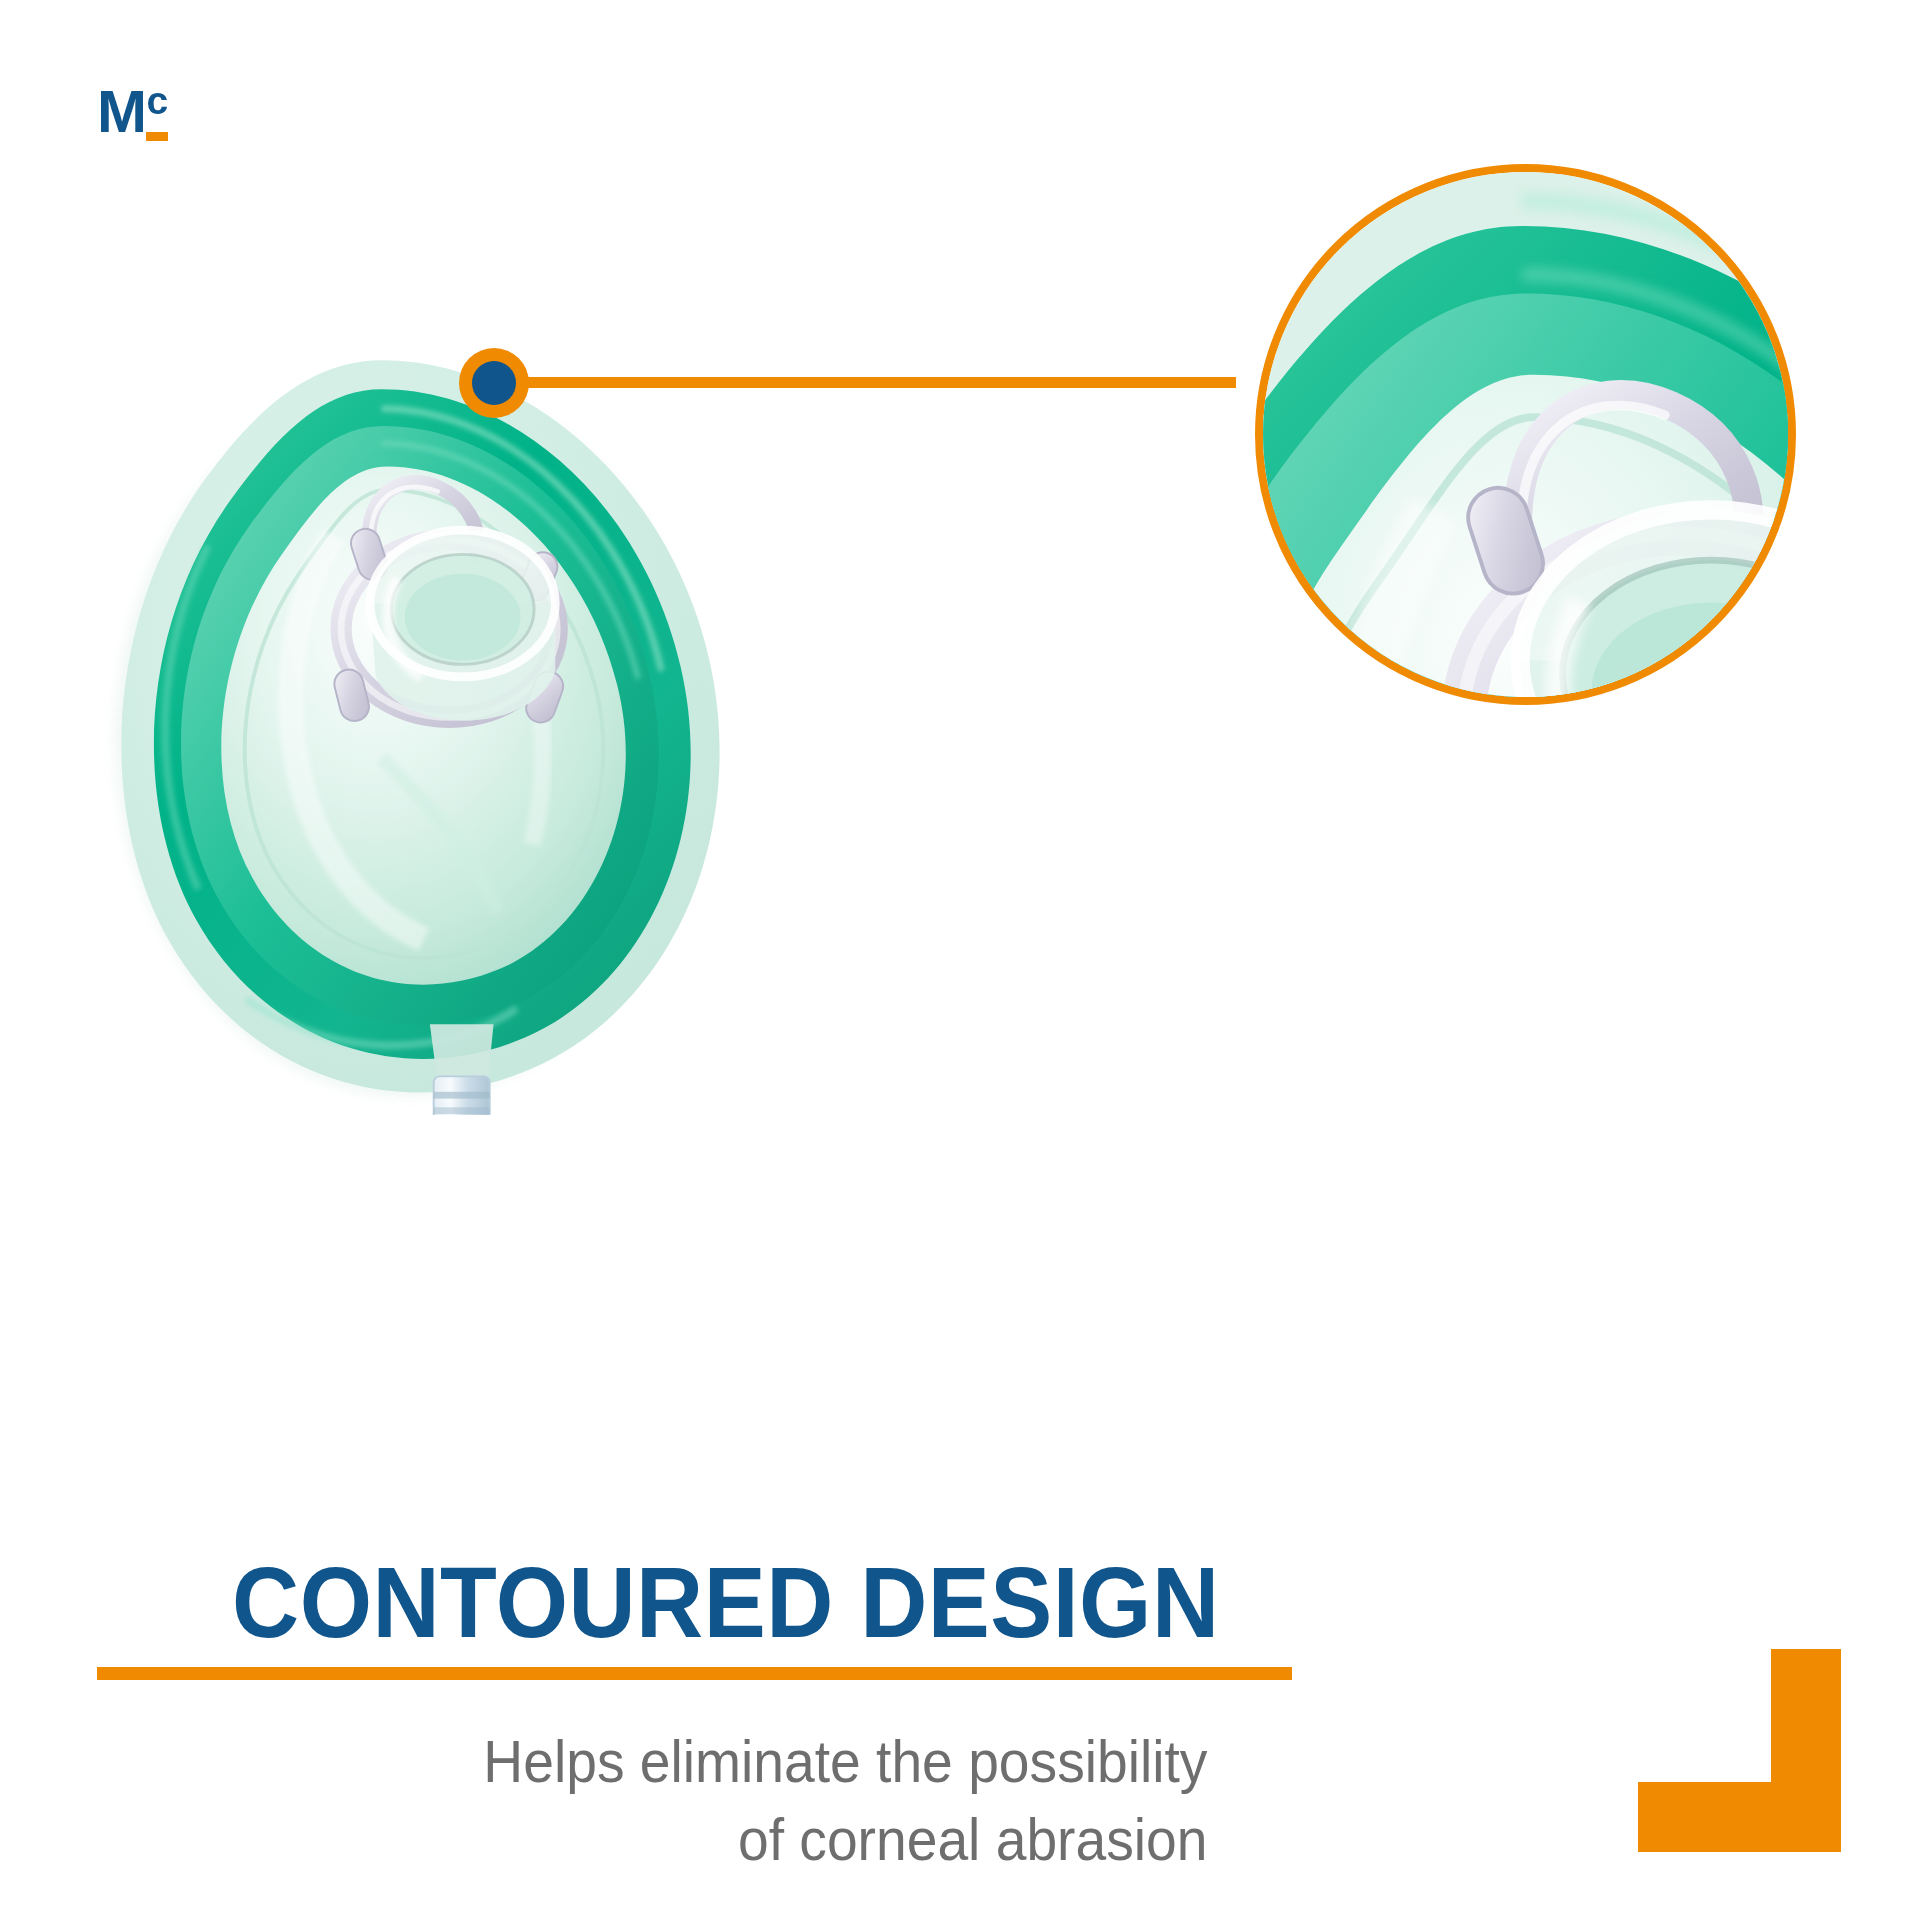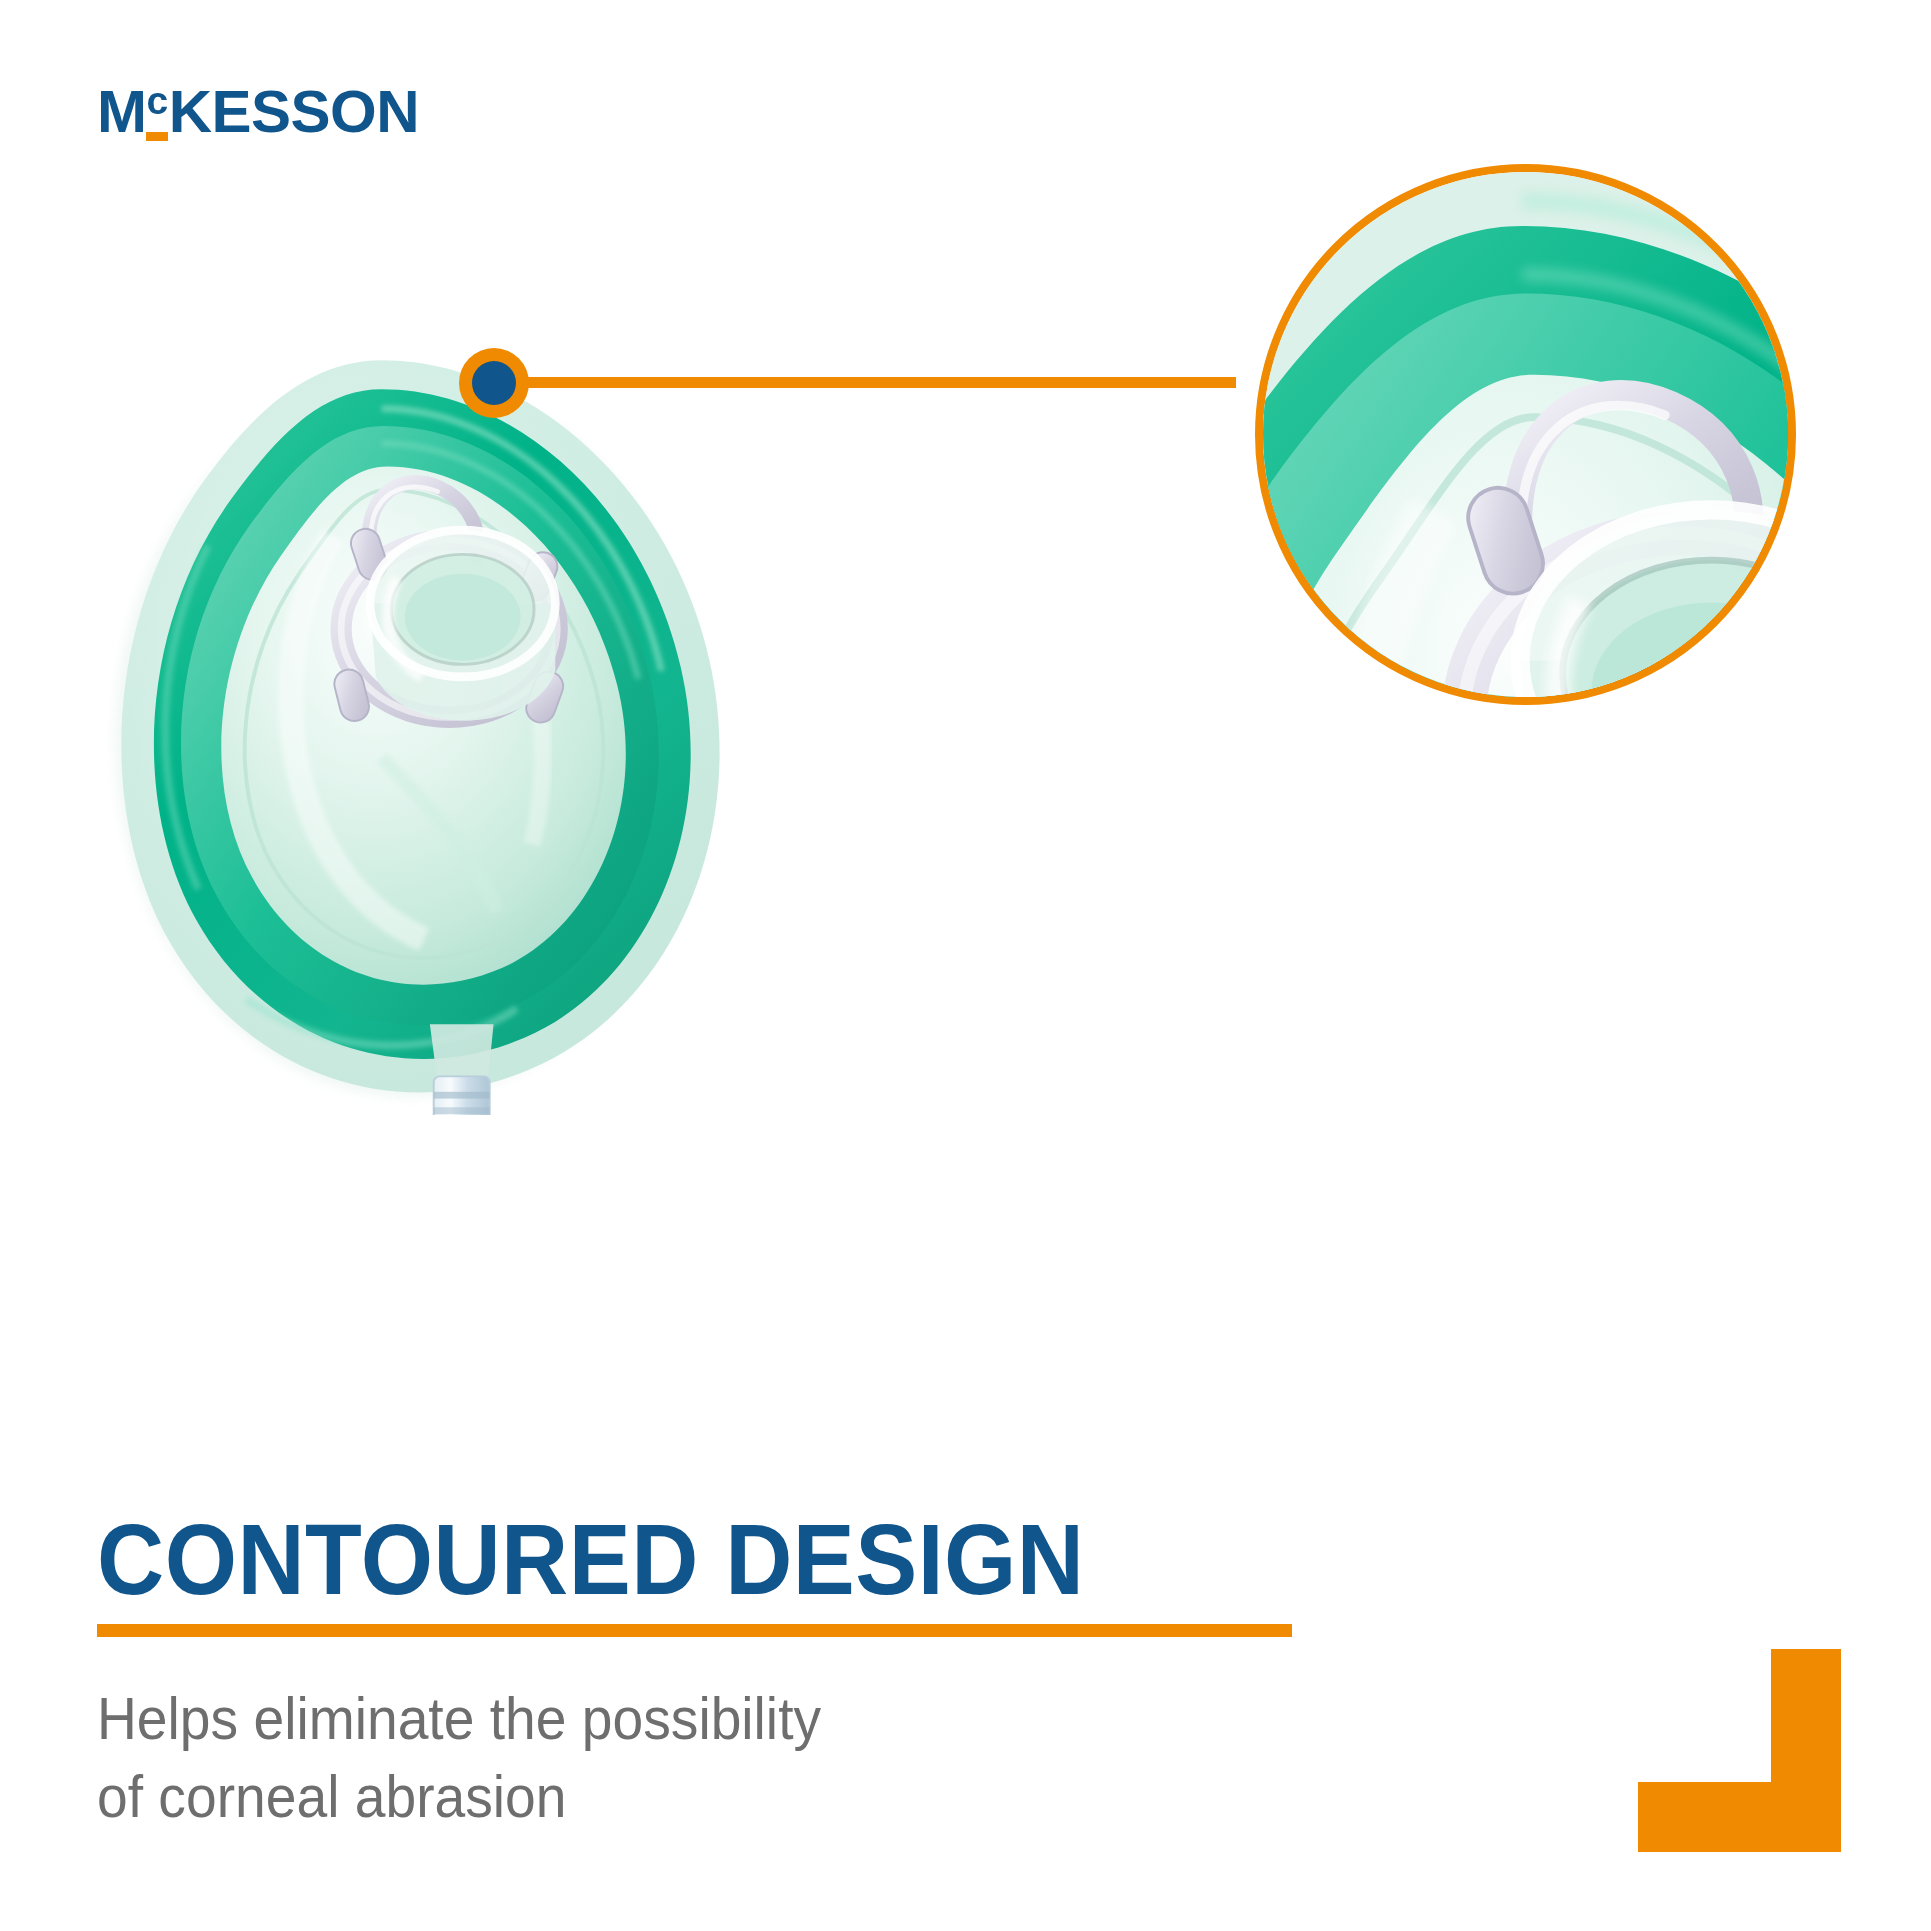--- a/index.html
+++ b/index.html
@@ -98,22 +98,23 @@
   }
   #callout-dot-core {
     width:44px; height:44px;
     border-radius:50%;
     background:#10558C;
   }
 
   
   #text-block {
     position:absolute;
-    left:97px; top:1509px;
+    left:97px; top:1552px;
     width:1207px;
+    text-align:right;
   }
   #headline {
     font-family:"Liberation Sans Narrow","Liberation Sans", sans-serif;
     font-weight:bold;
     font-size:100px;
     line-height:1.0;
     letter-spacing:0.5px;
     color:#10558C;
     transform:scaleX(0.93);
     transform-origin:left center;
@@ -158,21 +159,20 @@
 </head>
 <body>
 
 <div id="logo">
   <div id="logo-word">
     <span class="logo-m">M</span>
     <span class="logo-c-wrap">
       <span class="logo-c">c</span>
       <span class="logo-underscore"></span>
     </span>
-    <span class="logo-rest">KESSON</span>
   </div>
 </div>
 
 <div id="photo-stage">
 
   <div id="mask-main">
     <svg viewBox="0 0 720 800" width="695" height="772" aria-hidden="true">
       <defs>
         <radialGradient id="gOuter" cx="42%" cy="38%" r="72%">
           <stop offset="0%" stop-color="#E8F6F1"></stop>

